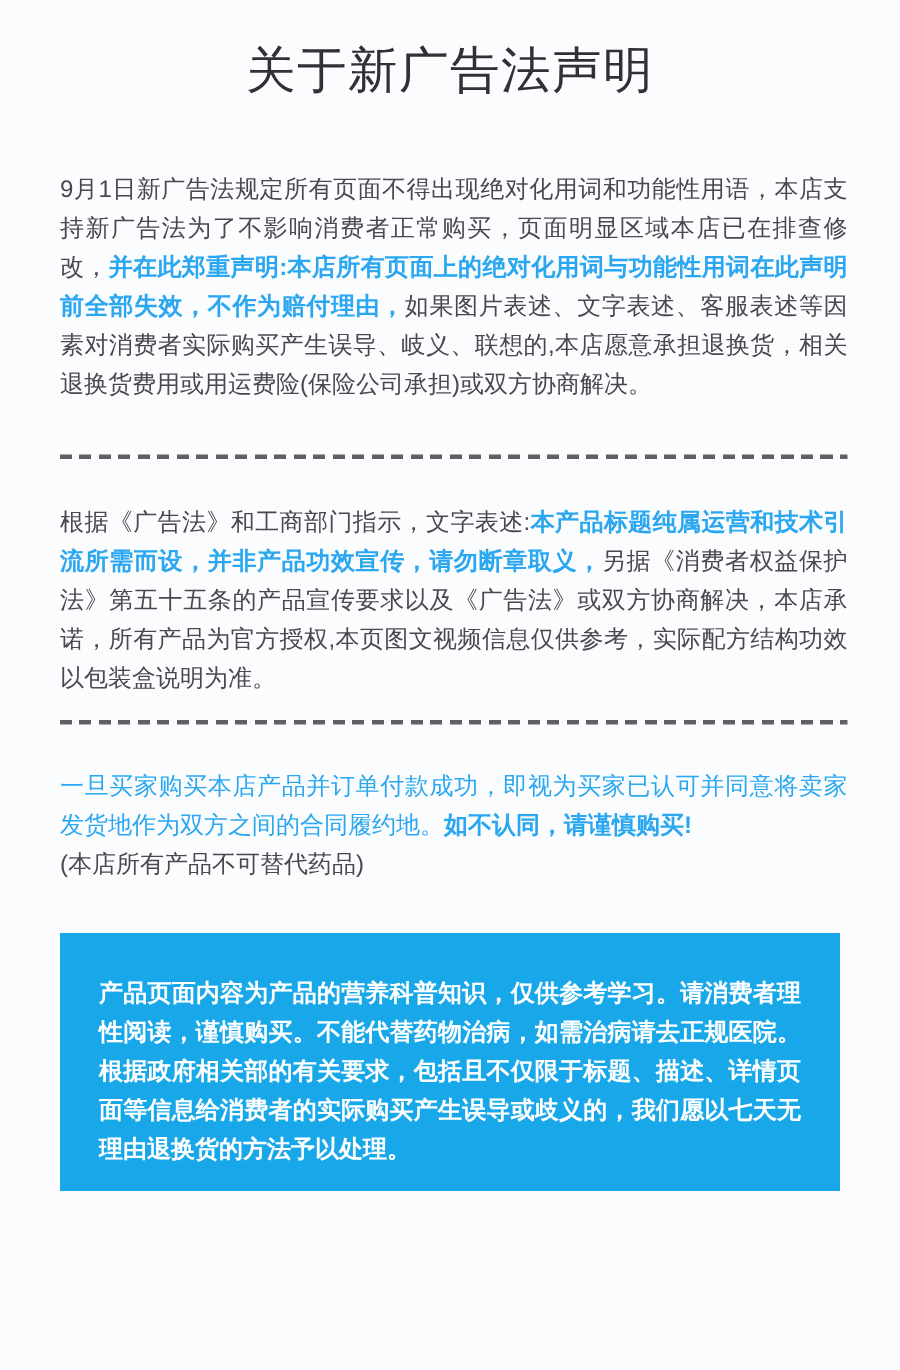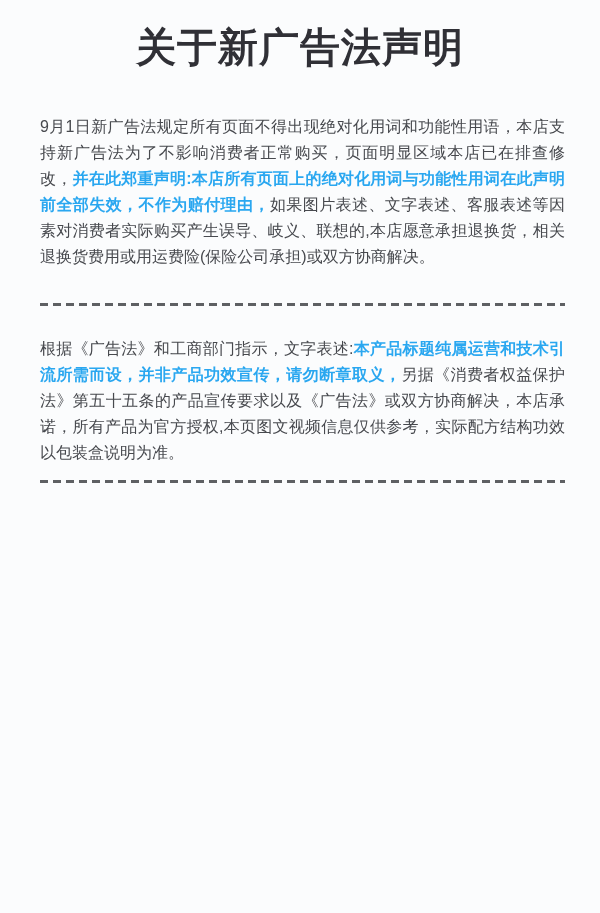--- a/index.html
+++ b/index.html
@@ -17,23 +17,23 @@
   }
   body {
     width: 600px; height: 913px;
     overflow: hidden;
     background: var(--page-bg);
     font-family: "Liberation Sans", "DejaVu Sans", sans-serif;
   }
   .title {
     margin: 22px 0 0;
     text-align: center;
-    font-size: 40px;
+    font-size: 33px;
     line-height: 50px;
-    font-weight: bold;
+    font-weight: normal;
     letter-spacing: 1px;
     color: var(--title-color);
   }
   .content {
     padding: 0 35px 0 40px;
     margin-top: 42px;
   }
   .para {
     margin: 0;
     font-size: 16px;
@@ -79,17 +79,21 @@
   <div class="content">
 
     <p class="para para-1"><span>9月1日新广告法规定所有页面不得出现绝对化用词和功能性用语，本店支持新广告法为了不影响消费者正常购买，页面明显区域本店已在排查修改，</span><span class="blue bold">并在此郑重声明:本店所有页面上的绝对化用词与功能性用词在此声明前全部失效，不作为赔付理由，</span><span>如果图片表述、文字表述、客服表述等因素对消费者实际购买产生误导、岐义、联想的,本店愿意承担退换货，相关退换货费用或用运费险(保险公司承担)或双方协商解决。</span></p>
 
     <div class="divider divider-1"></div>
 
     <p class="para para-2"><span>根据《广告法》和工商部门指示，文字表述:</span><span class="blue bold">本产品标题纯属运营和技术引流所需而设，并非产品功效宣传，请勿断章取义，</span><span>另据《消费者权益保护法》第五十五条的产品宣传要求以及《广告法》或双方协商解决，本店承诺，所有产品为官方授权,本页图文视频信息仅供参考，实际配方结构功效以包装盒说明为准。</span></p>
 
     <div class="divider divider-2"></div>
 
+    <p class="para para-3"><span class="blue">一旦买家购买本店产品并订单付款成功，即视为买家已认可并同意将卖家发货地作为双方之间的合同履约地。</span><span class="blue bold">如不认同，请谨慎购买!</span><br><span>(本店所有产品不可替代药品)</span></p>
 
   </div>
 
+  <div class="notice-box">
+    <p class="notice-text">产品页面内容为产品的营养科普知识，仅供参考学习。请消费者理性阅读，谨慎购买。不能代替药物治病，如需治病请去正规医院。根据政府相关部的有关要求，包括且不仅限于标题、描述、详情页面等信息给消费者的实际购买产生误导或歧义的，我们愿以七天无理由退换货的方法予以处理。</p>
+  </div>
 
 </div>
 
 </body></html>

